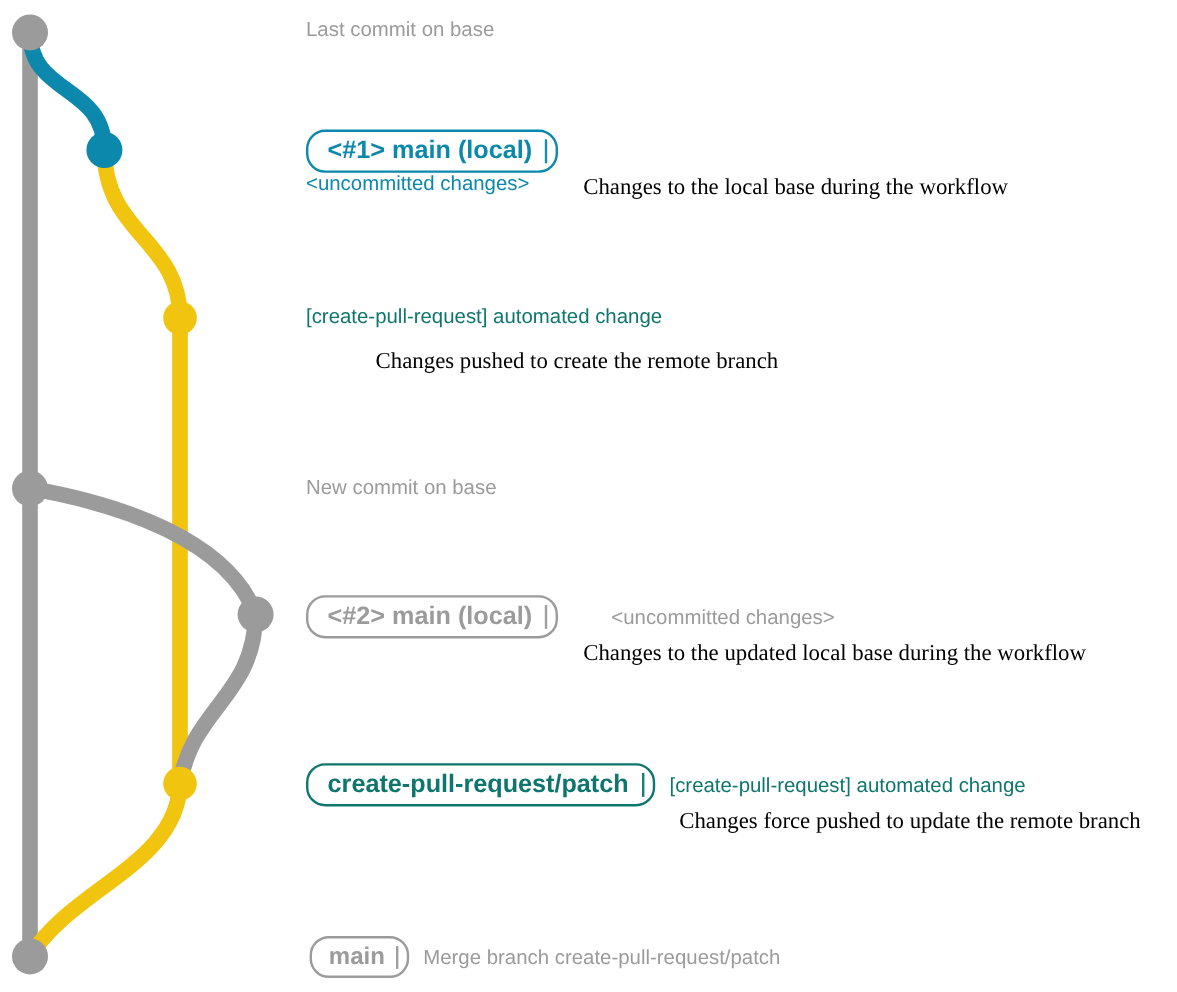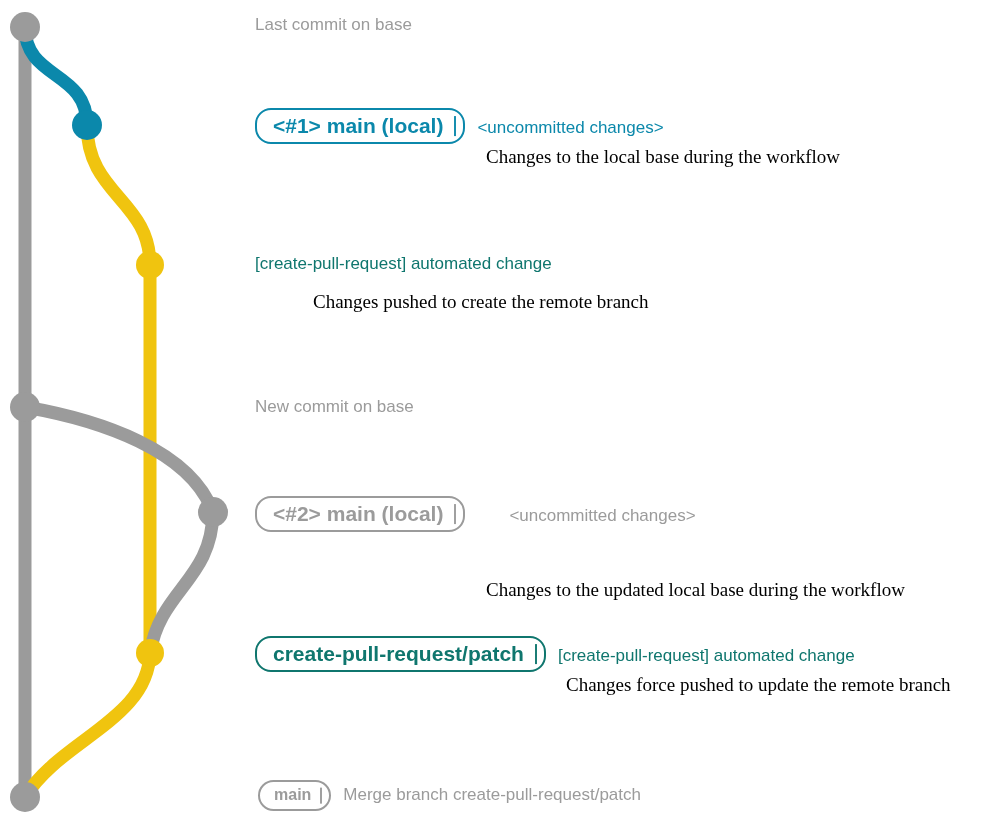--- a/index.html
+++ b/index.html
@@ -95,21 +95,21 @@
   <circle cx="25" cy="407" r="15" fill="#9b9b9b"></circle>
   <circle cx="213" cy="512" r="15" fill="#9b9b9b"></circle>
   <circle cx="150" cy="653" r="14" fill="#f0c40f"></circle>
   <circle cx="25" cy="797" r="15" fill="#9b9b9b"></circle>
 </svg>
 
 <div class="row" style="left:255px; top:16px;">
   <span class="headline c-gray">Last commit on base</span>
 </div>
 
-<div class="row" style="left:255px; top:108px;">
+<div class="row" style="left:255px; top:108px;flex-direction:column;">
   <span class="pill c-blue">
     <span class="pill-inner">&lt;#1&gt; main (local)</span>
   </span>
   <span class="spacer-sm"></span>
   <span class="headline c-blue">&lt;uncommitted changes&gt;</span>
 </div>
 <div class="subtext" style="left:486px; top:147px;">Changes to the local base during the workflow</div>
 
 <div class="row" style="left:255px; top:255px;">
   <span class="headline c-yellow">[create-pull-request] automated change</span>
@@ -120,30 +120,30 @@
   <span class="headline c-gray">New commit on base</span>
 </div>
 
 <div class="row" style="left:255px; top:496px;gap:16px;">
   <span class="pill c-gray">
     <span class="pill-inner">&lt;#2&gt; main (local)</span>
   </span>
   <span class="spacer-sm"></span>
   <span class="headline c-gray">&lt;uncommitted changes&gt;</span>
 </div>
-<div class="subtext" style="left:486px; top:535px;margin-top:45px;">Changes to the updated local base during the workflow</div>
+<div class="subtext" style="left:486px; top:535px;">Changes to the updated local base during the workflow</div>
 
 <div class="row" style="left:255px; top:636px;">
   <span class="pill c-yellow">
     <span class="pill-inner">create-pull-request/patch</span>
   </span>
   <span class="spacer-sm"></span>
   <span class="headline c-yellow">[create-pull-request] automated change</span>
 </div>
 <div class="subtext" style="left:566px; top:675px;">Changes force pushed to update the remote branch</div>
 
 <div class="row" style="left:258px; top:780px;">
-  <span class="pill c-gray" style="font-size:16px; padding:5px 14px 6px 14px;">
+  <span class="pill c-gray" style="font-size:20px; padding:5px 14px 6px 14px;">
     <span class="pill-inner">main</span>
   </span>
   <span class="spacer-sm"></span>
   <span class="headline c-gray">Merge branch create-pull-request/patch</span>
 </div>
 
 </body></html>

